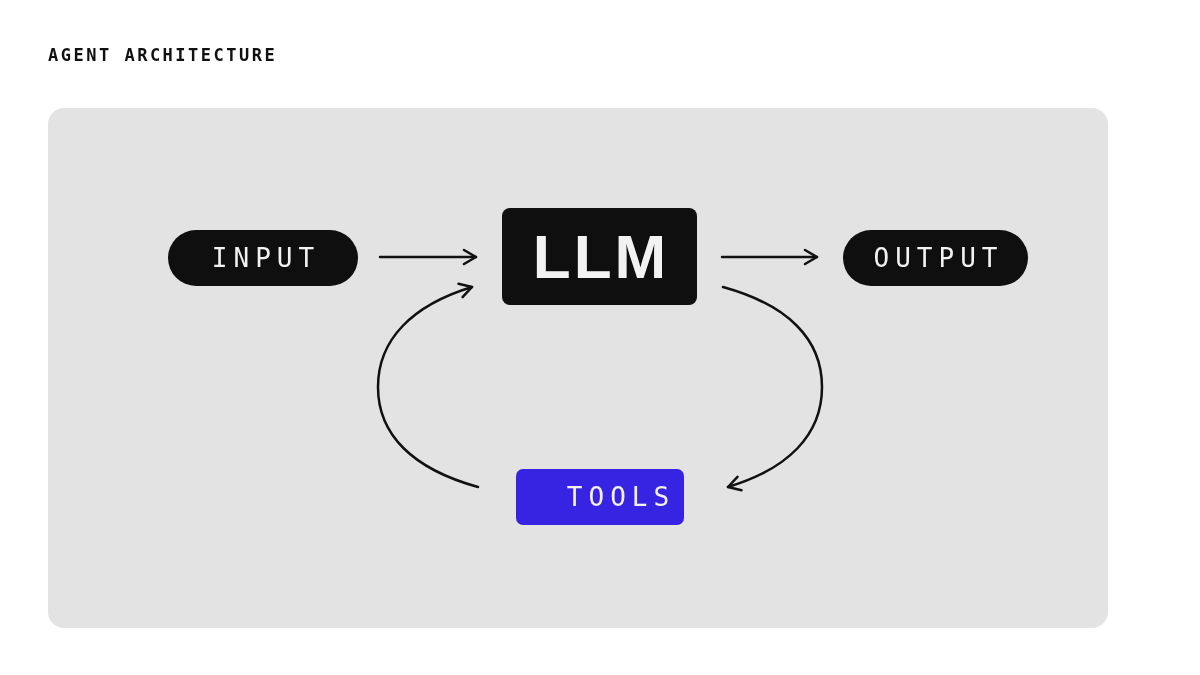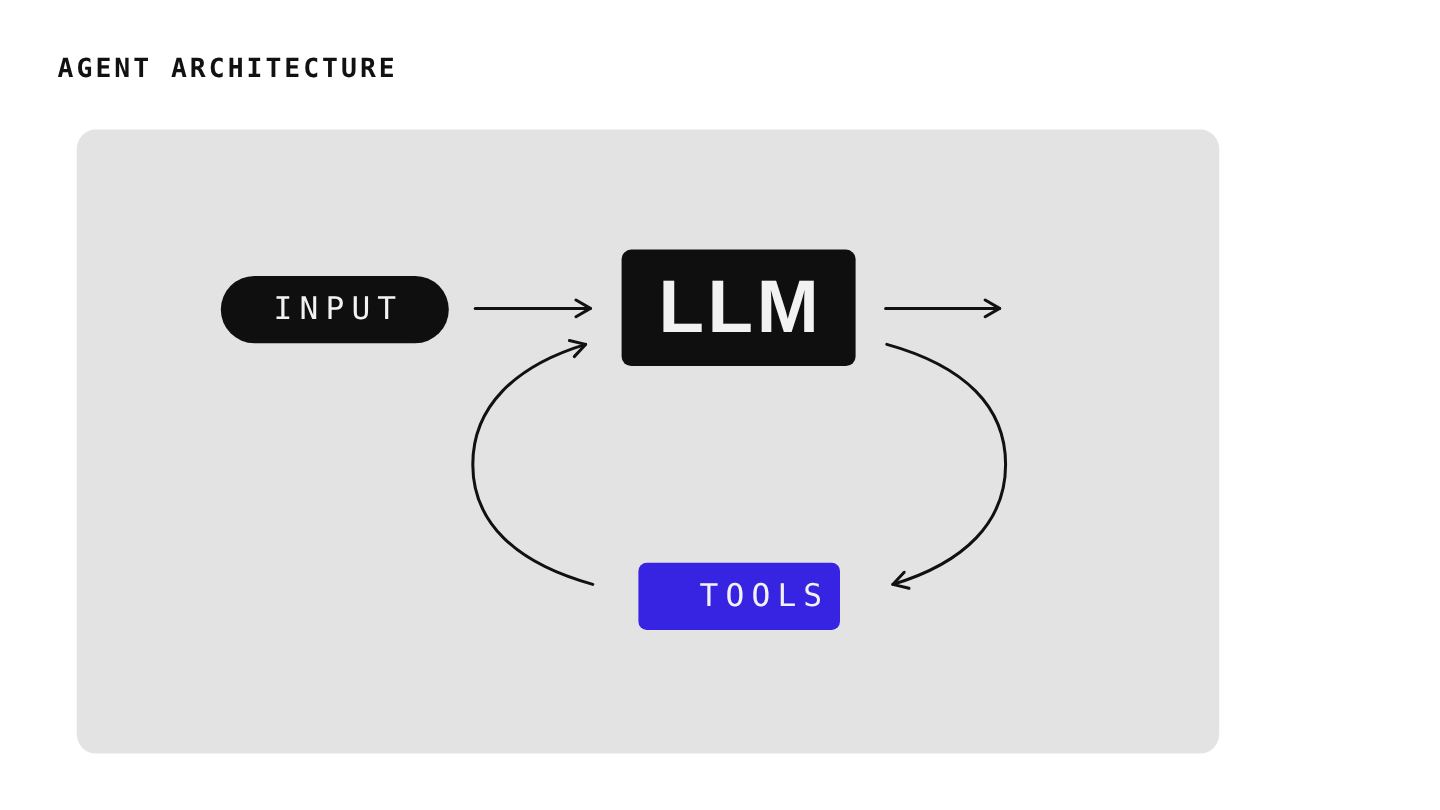--- a/index.html
+++ b/index.html
@@ -13,31 +13,31 @@
   }
   * { margin: 0; padding: 0; box-sizing: border-box; }
   html, body { width: 1200px; height: 675px; background: var(--page-bg); overflow: hidden; }
   body { font-family: "DejaVu Sans Mono", monospace; position: relative; }
 
   .page-title {
     position: absolute;
     left: 48px;
     top: 45px;
     font-family: "DejaVu Sans Mono", monospace;
-    font-size: 22px;
+    font-size: 17px;
     font-weight: 600;
     letter-spacing: 2.5px;
     color: var(--title-color);
   }
 
   .diagram-canvas {
     position: absolute;
-    left: 64px;
+    left: 48px;
     top: 108px;
-    width: 952px;
+    width: 1060px;
     height: 520px;
     background: var(--canvas-bg);
     border-radius: 16px;
   }
 
   .node {
     position: absolute;
     display: flex;
     align-items: center;
     justify-content: center;
@@ -105,18 +105,21 @@
   </svg>
 
   <div class="node black node-input">
     <span class="node-label">INPUT</span>
   </div>
 
   <div class="node black node-llm">
     <span class="node-label">LLM</span>
   </div>
 
+  <div class="node black node-output">
+    <span class="node-label">OUTPUT</span>
+  </div>
 
   <div class="node blue node-tools">
     <span class="node-label">TOOLS</span>
   </div>
 
 </div>
 
 </body></html>

